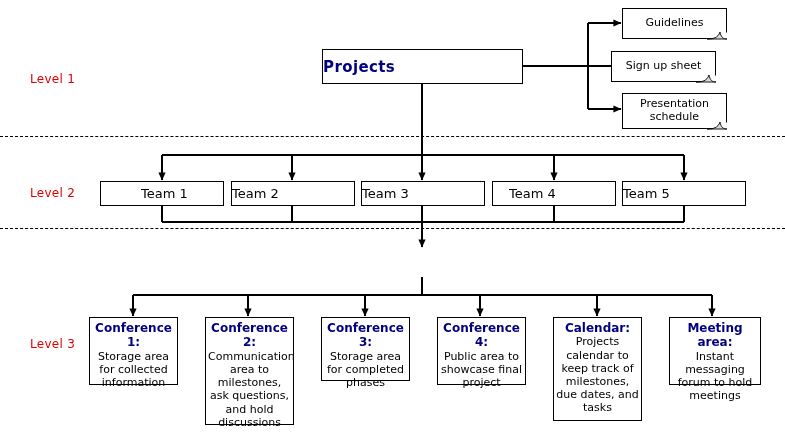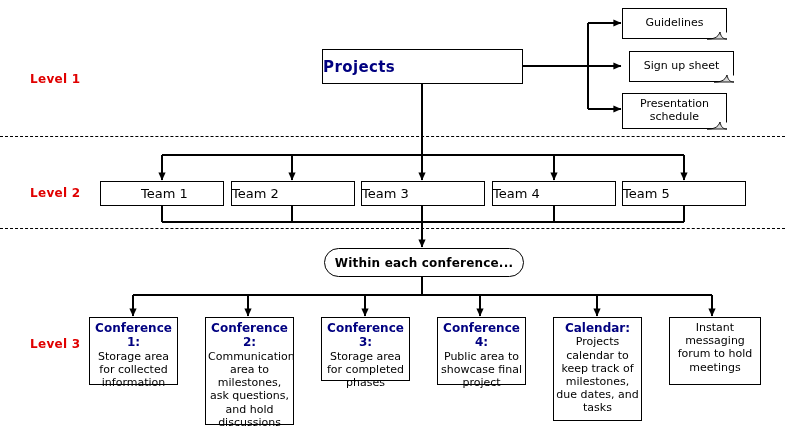--- a/index.html
+++ b/index.html
@@ -5,21 +5,21 @@
   html,body{margin:0;padding:0;background:#ffffff;}
   body{
     width:785px;height:432px;position:relative;overflow:hidden;
     font-family:"DejaVu Sans","Liberation Sans",sans-serif;
     background:#ffffff;
   }
   #canvas{position:absolute;left:0;top:0;width:785px;height:432px;}
   svg.lines{position:absolute;left:0;top:0;width:785px;height:432px;pointer-events:none;}
 
   .lvl-label{
-    position:absolute;color:#e00000;font-weight:bold;font-size:12px;
+    position:absolute;color:#e00000;font-weight:normal;font-size:12px;
     letter-spacing:0.3px;white-space:nowrap;
   }
 
   .box{
     position:absolute;box-sizing:border-box;background:#ffffff;
     border:1px solid #000000;display:flex;flex-direction:column;
     align-items:flex-start;justify-content:center;text-align:center;
   }
 
   .projects-box{
@@ -119,21 +119,21 @@
   <div class="doc-box" style="left:622px;top:8px;width:105px;height:31px;border-radius:14px;">
     <div class="doc-body">
       <span>Guidelines</span>
     </div>
     <svg class="doc-curl" viewBox="0 0 22 12">
       <path d="M1,11 L14,11 L21,4 L21,11 Z" fill="#ffffff" stroke="none"></path>
       <path d="M1,11 C7,11 12,10 14,4 C15,9 17,11 21,11 Z" fill="#d9d9d9" stroke="#000000" stroke-width="0.9"></path>
     </svg>
   </div>
 
-  <div class="doc-box" style="left:629px;top:51px;width:105px;height:31px;">
+  <div class="doc-box" style="left:611px;top:51px;width:105px;height:31px;">
     <div class="doc-body">
       <span>Sign up sheet</span>
     </div>
     <svg class="doc-curl" viewBox="0 0 22 12">
       <path d="M1,11 L14,11 L21,4 L21,11 Z" fill="#ffffff" stroke="none"></path>
       <path d="M1,11 C7,11 12,10 14,4 C15,9 17,11 21,11 Z" fill="#d9d9d9" stroke="#000000" stroke-width="0.9"></path>
     </svg>
   </div>
 
   <div class="doc-box" style="left:622px;top:93px;width:105px;height:36px;">
@@ -148,30 +148,27 @@
 
   <div class="box team-box" style="left:100px;top:181px;width:124px;height:25px;padding-left:40px;">
     <span>Team 1</span>
   </div>
   <div class="box team-box" style="left:231px;top:181px;width:124px;height:25px;">
     <span>Team 2</span>
   </div>
   <div class="box team-box" style="left:361px;top:181px;width:124px;height:25px;">
     <span>Team 3</span>
   </div>
-  <div class="box team-box" style="left:492px;top:181px;width:124px;height:25px;">
+  <div class="box team-box" style="left:492px;top:181px;width:124px;height:25px;padding-left:16px;">
     <span>Team 4</span>
   </div>
   <div class="box team-box" style="left:622px;top:181px;width:124px;height:25px;">
     <span>Team 5</span>
   </div>
 
-  <div class="stadium" style="left:324px;top:248px;width:200px;height:29px;">
-    <span>Within each conference...</span>
-  </div>
 
   <div class="conf-box" style="left:89px;top:317px;width:89px;height:68px;">
     <span class="conf-title">Conference 1:</span>
     <span class="conf-desc">Storage area for collected information</span>
   </div>
 
   <div class="conf-box" style="left:205px;top:317px;width:89px;height:108px;">
     <span class="conf-title">Conference 2:</span>
     <span class="conf-desc">Communication area to milestones, ask questions, and hold discussions</span>
   </div>
@@ -185,16 +182,17 @@
     <span class="conf-title">Conference 4:</span>
     <span class="conf-desc">Public area to showcase final project</span>
   </div>
 
   <div class="conf-box" style="left:553px;top:317px;width:89px;height:104px;">
     <span class="conf-title">Calendar:</span>
     <span class="conf-desc">Projects calendar to keep track of milestones, due dates, and tasks</span>
   </div>
 
   <div class="conf-box" style="left:669px;top:317px;width:92px;height:68px;">
+    <span class="conf-title">Meeting area:</span>
     <span class="conf-desc">Instant messaging forum to hold meetings</span>
   </div>
 
 </div>
 
 </body></html>

